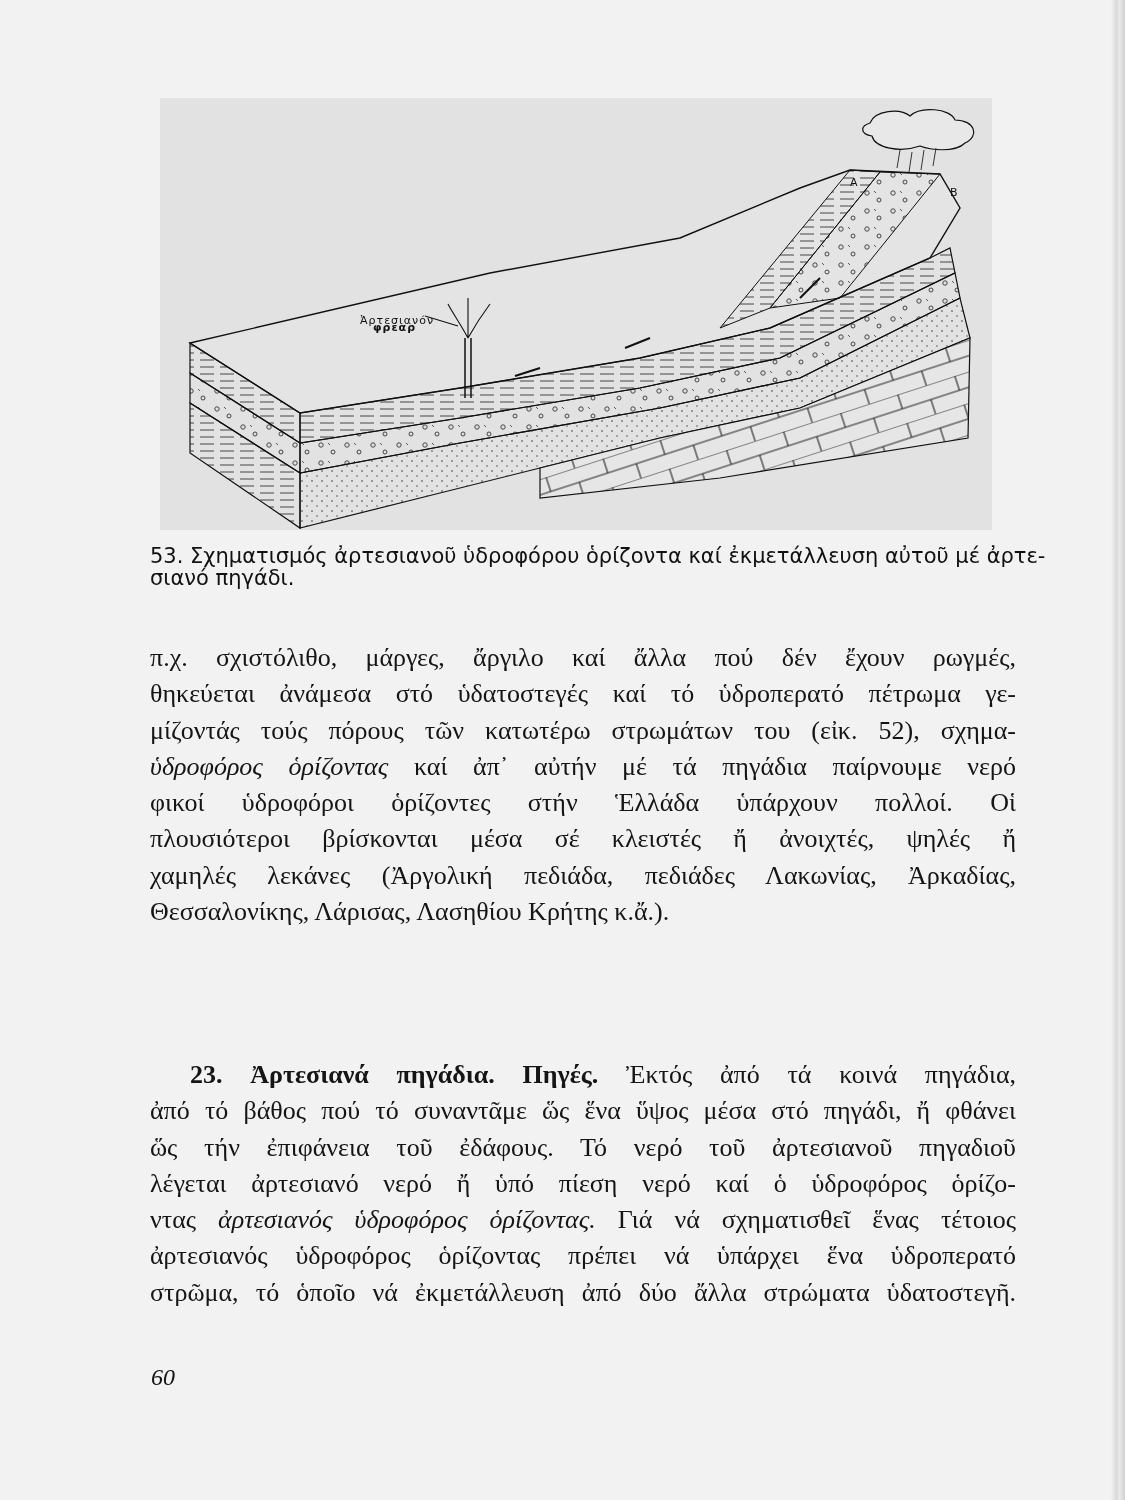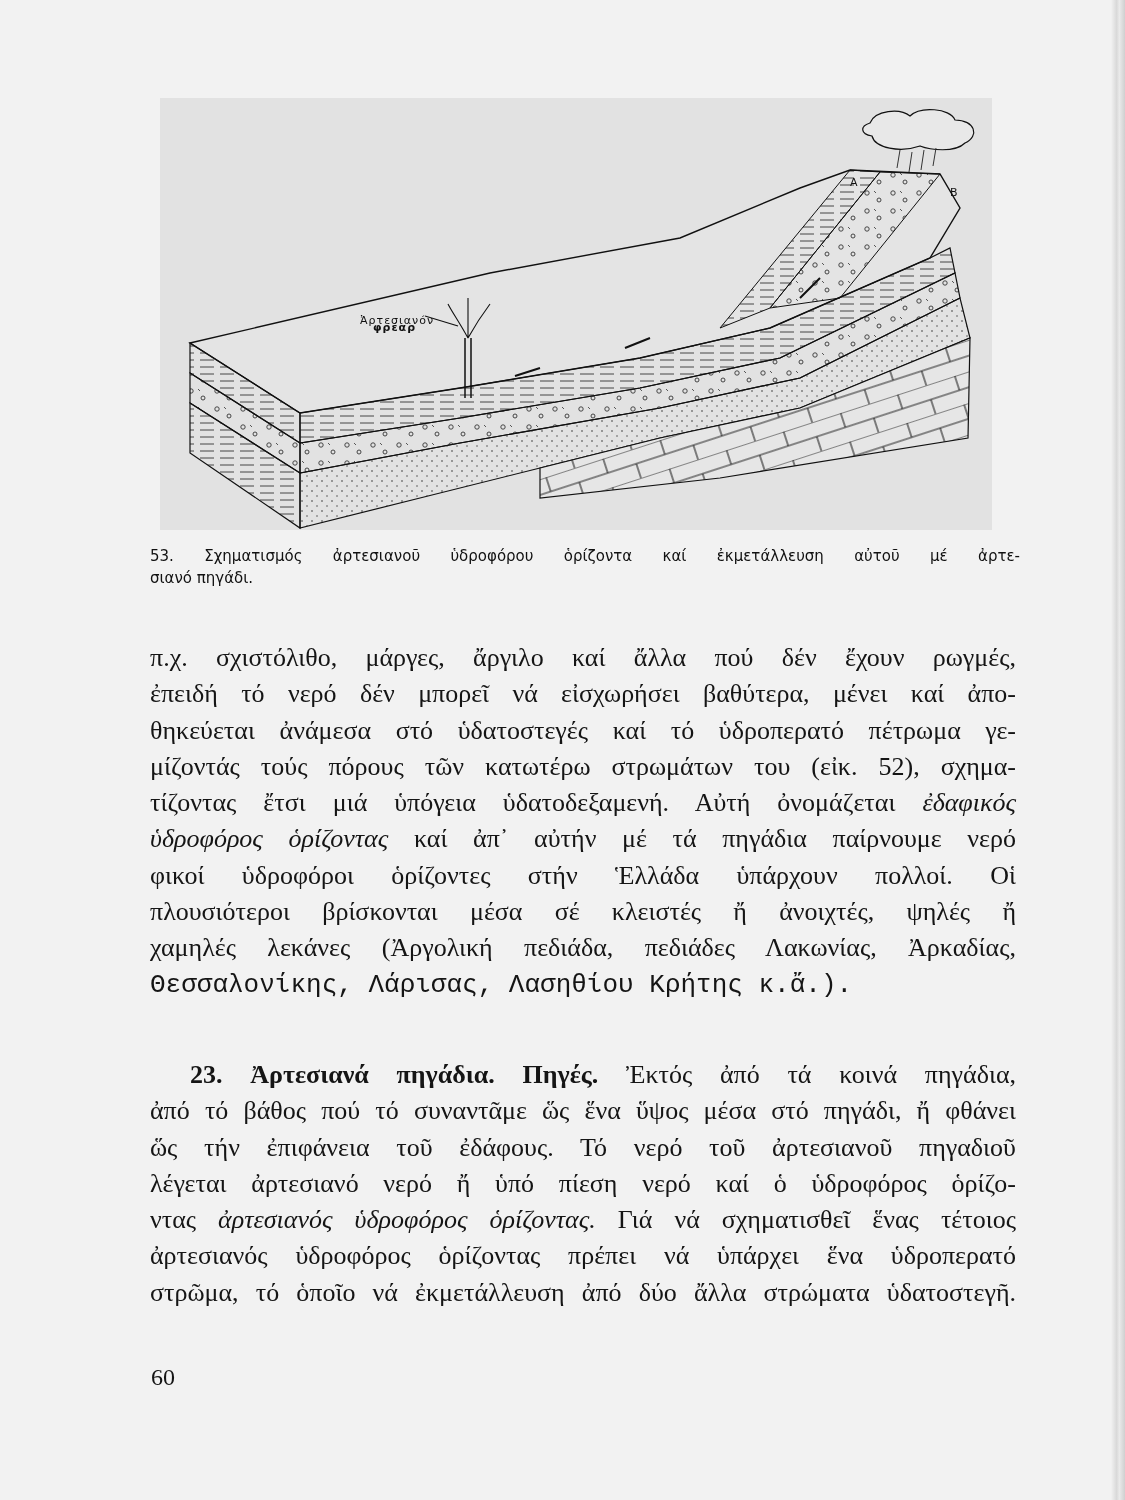--- a/index.html
+++ b/index.html
@@ -17,38 +17,38 @@
       position: absolute; left: 160px; top: 98px; width: 832px; height: 432px;
       background: #e2e2e2;
     }
     .figure-panel svg { position: absolute; left: 0; top: 0; }
     .fig-label {
       position: absolute; font-family: "DejaVu Sans", sans-serif;
       font-size: 11px; color: #111; letter-spacing: 1px;
     }
     .caption {
       position: absolute; left: 150px; top: 545px; width: 870px;
-      font-family: "DejaVu Sans", sans-serif; font-size: 15px; line-height: 22px;
+      font-family: "DejaVu Sans", sans-serif; font-size: 21px; line-height: 22px;
       color: #111; text-align: justify;
     }
     .body-text {
       position: absolute; left: 150px; width: 866px;
       font-size: 26px; line-height: 36.3px; text-align: justify;
       text-align-last: justify;
     }
-    .body-text .last { text-align-last: left; font-family: Liberation Mono, monospace; }
+    .body-text .last { text-align-last: left; }
     .p1 { top: 640px; }
     .p2 { top: 1057px; }
     .line { display: block; text-align: justify; text-align-last: justify; white-space: nowrap; }
     .line.last { text-align-last: left; }
     .indent { padding-left: 40px; }
     .bold { font-weight: bold; }
     .it { font-style: italic; }
     .page-number {
-      position: absolute; left: 151px; top: 1364px; font-size: 24px;
+      position: absolute; left: 151px; top: 1364px; font-size: 24px; font-style: italic;
     }
   </style>
 </head>
 <body>
 
 <div class="page-edge"></div>
 
 <div class="figure-panel">
   <svg width="832" height="432" viewBox="0 0 832 432">
     <defs>
@@ -108,24 +108,22 @@
   <span class="fig-label" style="left:790px;top:88px;">B</span>
 </div>
 
 <div class="caption">
   <span class="line">53. Σχηματισμός ἀρτεσιανοῦ ὑδροφόρου ὁρίζοντα καί ἐκμετάλλευση αὐτοῦ μέ ἀρτε-</span>
   <span class="line last">σιανό πηγάδι.</span>
 </div>
 
 <div class="body-text p1">
   <span class="line">π.χ. σχιστόλιθο, μάργες, ἄργιλο καί ἄλλα πού δέν ἔχουν ρωγμές,</span>
-  <span class="line">ἐπειδή τό νερό δέν μπορεῖ νά εἰσχωρήσει βαθύτερα, μένει καί ἀπο-</span>
   <span class="line">θηκεύεται ἀνάμεσα στό ὑδατοστεγές καί τό ὑδροπερατό πέτρωμα γε-</span>
   <span class="line">μίζοντάς τούς πόρους τῶν κατωτέρω στρωμάτων του (εἰκ. 52), σχημα-</span>
-  <span class="line"><span>τίζοντας ἔτσι μιά ὑπόγεια ὑδατοδεξαμενή. Αὐτή ὀνομάζεται</span> <span class="it">ἐδαφικός</span></span>
   <span class="line"><span class="it">ὑδροφόρος ὁρίζοντας</span> <span>καί ἀπ᾽ αὐτήν μέ τά πηγάδια παίρνουμε νερό</span></span>
   <span class="line">φικοί ὑδροφόροι ὁρίζοντες στήν Ἑλλάδα ὑπάρχουν πολλοί. Οἱ</span>
   <span class="line">πλουσιότεροι βρίσκονται μέσα σέ κλειστές ἤ ἀνοιχτές, ψηλές ἤ</span>
   <span class="line">χαμηλές λεκάνες (Ἀργολική πεδιάδα, πεδιάδες Λακωνίας, Ἀρκαδίας,</span>
   <span class="line last">Θεσσαλονίκης, Λάρισας, Λασηθίου Κρήτης κ.ἄ.).</span>
 </div>
 
 <div class="body-text p2">
   <span class="line indent"><span class="bold">23. Ἀρτεσιανά πηγάδια. Πηγές.</span> <span>Ἐκτός ἀπό τά κοινά πηγάδια,</span></span>
   <span class="line">ἀπό τό βάθος πού τό συναντᾶμε ὥς ἕνα ὕψος μέσα στό πηγάδι, ἤ φθάνει</span>

